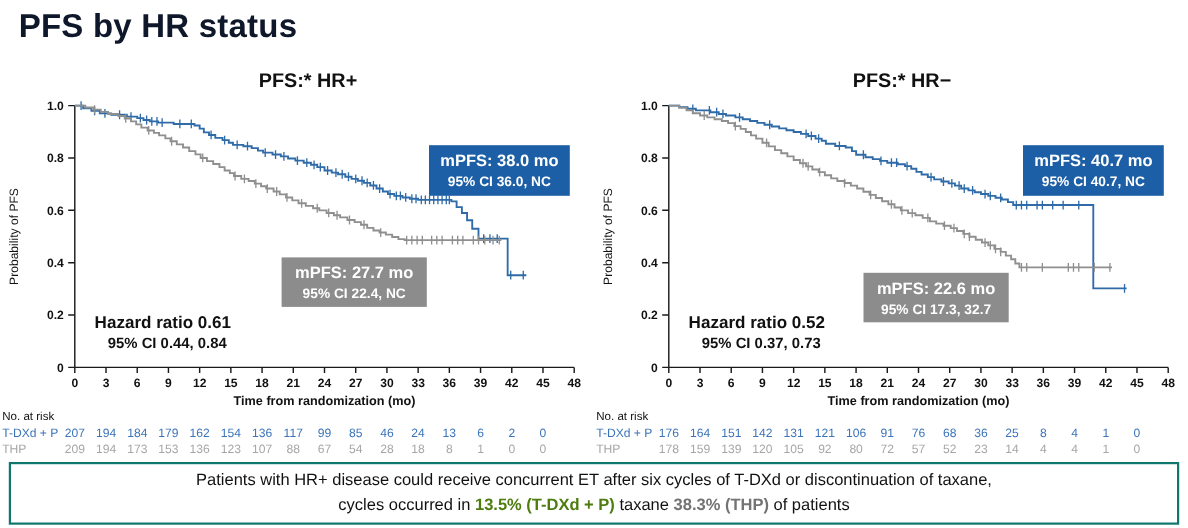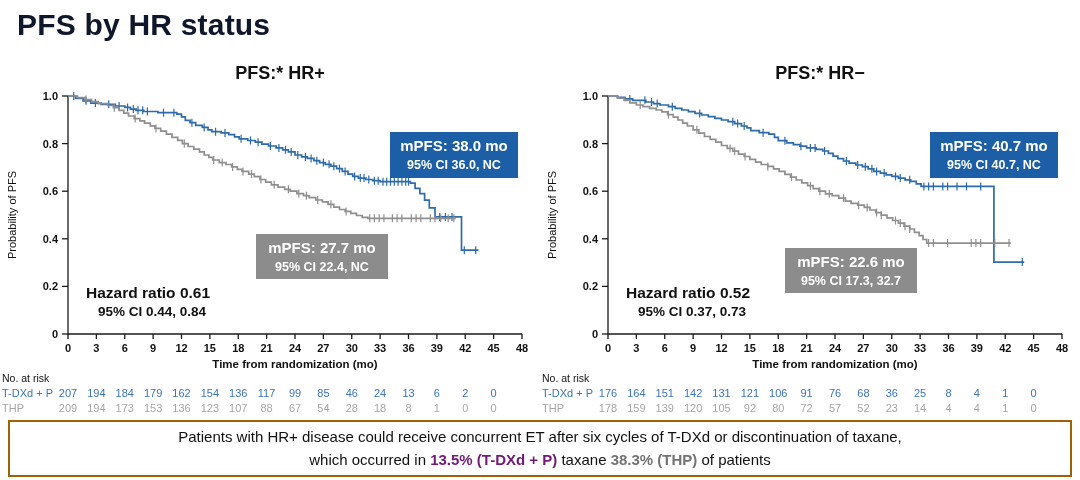--- a/index.html
+++ b/index.html
@@ -14,21 +14,21 @@
     font-size:30px;line-height:34px;font-weight:bold;
     letter-spacing:0.2px;
   }
   .charts{display:flex;flex-direction:row;margin-top:16px;}
   .chart-panel{width:540px;height:360px;}
   .chart-panel svg{display:block;}
   svg text{font-family:"Liberation Sans","DejaVu Sans",sans-serif;}
   .note-box{
     box-sizing:border-box;
     margin:2px 8px 0 8px;
-    border:2px solid #a16207;
+    border:2px solid #0f766e;
     padding:4px 10px;
     text-align:center;
     font-size:15px;
     line-height:1.5;
     color:#111;
   }
   .fn-strong{font-weight:bold;}
 </style>
 </head>
 <body>
@@ -416,16 +416,16 @@
             <text x="436.9" y="354" text-anchor="middle" font-size="11" fill="#a6a6a6">4</text>
             <text x="465.3" y="354" text-anchor="middle" font-size="11" fill="#a6a6a6">1</text>
             <text x="493.6" y="354" text-anchor="middle" font-size="11" fill="#a6a6a6">0</text>
           </g>
         </svg>
     </section>
   </div>
 
   <div class="note-box">
     <div>Patients with HR+ disease could receive concurrent ET after six cycles of T-DXd or discontinuation of taxane,</div>
-    <div><span>which occurred in </span><span class="fn-strong" id="fn-blue" style="color: #701a75;">13.5% (T-DXd + P)</span><span> taxane </span><span class="fn-strong" id="fn-gray" style="color: #737373;">38.3% (THP)</span><span> of patients</span></div>
+    <div><span>cycles occurred in </span><span class="fn-strong" id="fn-blue" style="color: #4d7c0f;">13.5% (T-DXd + P)</span><span> taxane </span><span class="fn-strong" id="fn-gray" style="color: #737373;">38.3% (THP)</span><span> of patients</span></div>
   </div>
 
 </div>
 
 </body></html>

